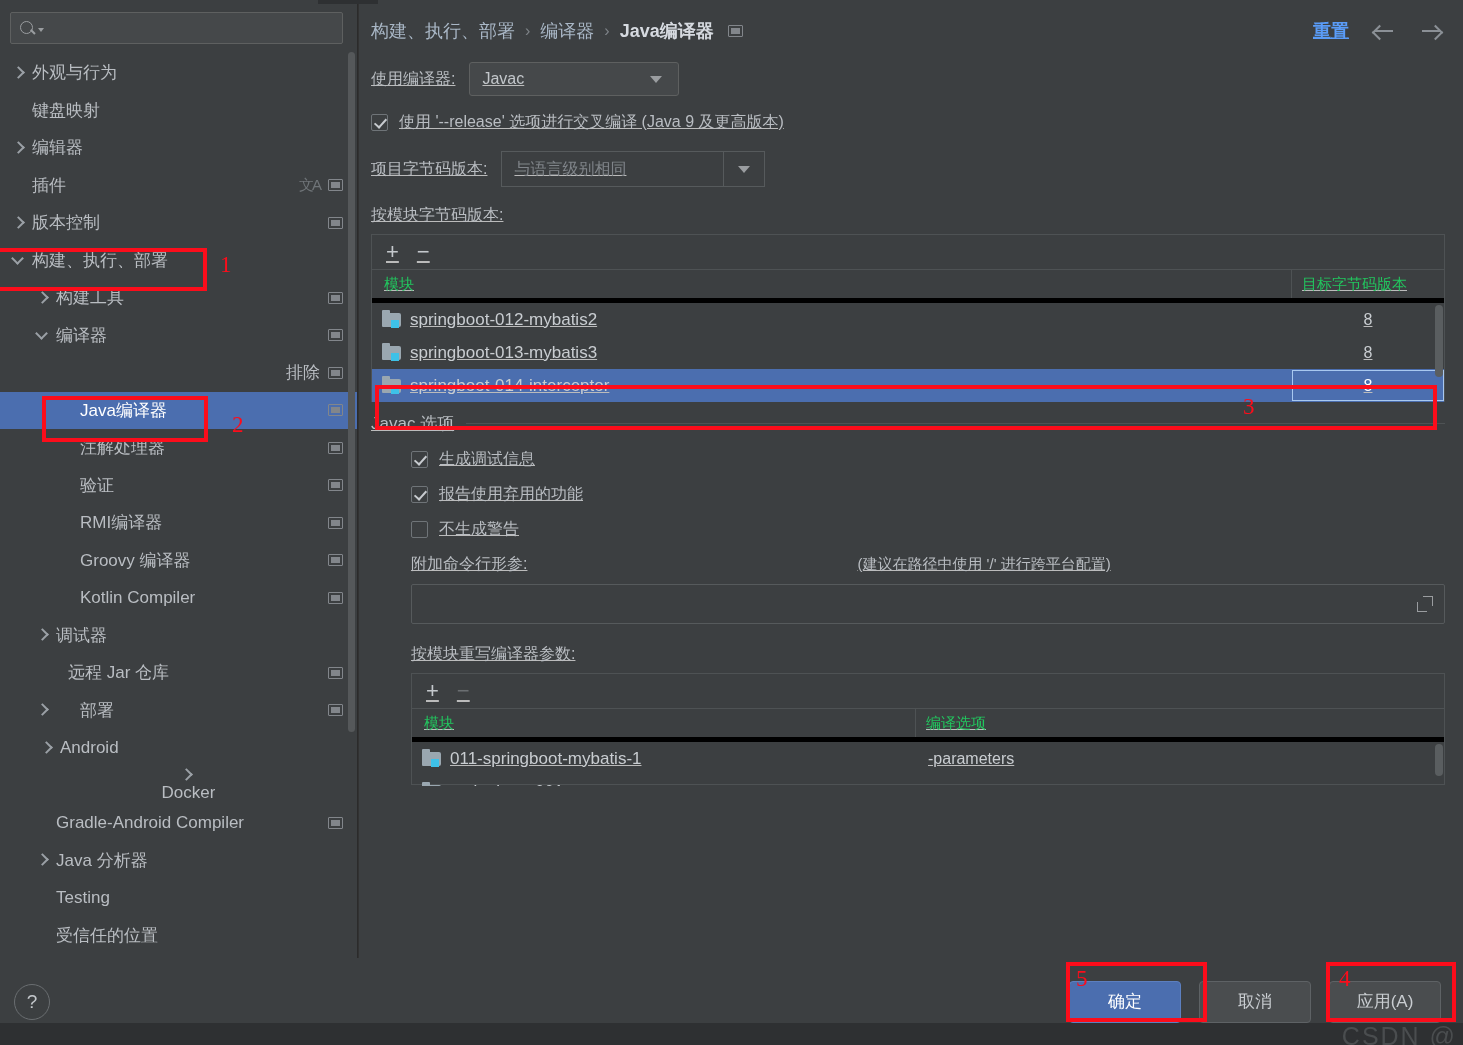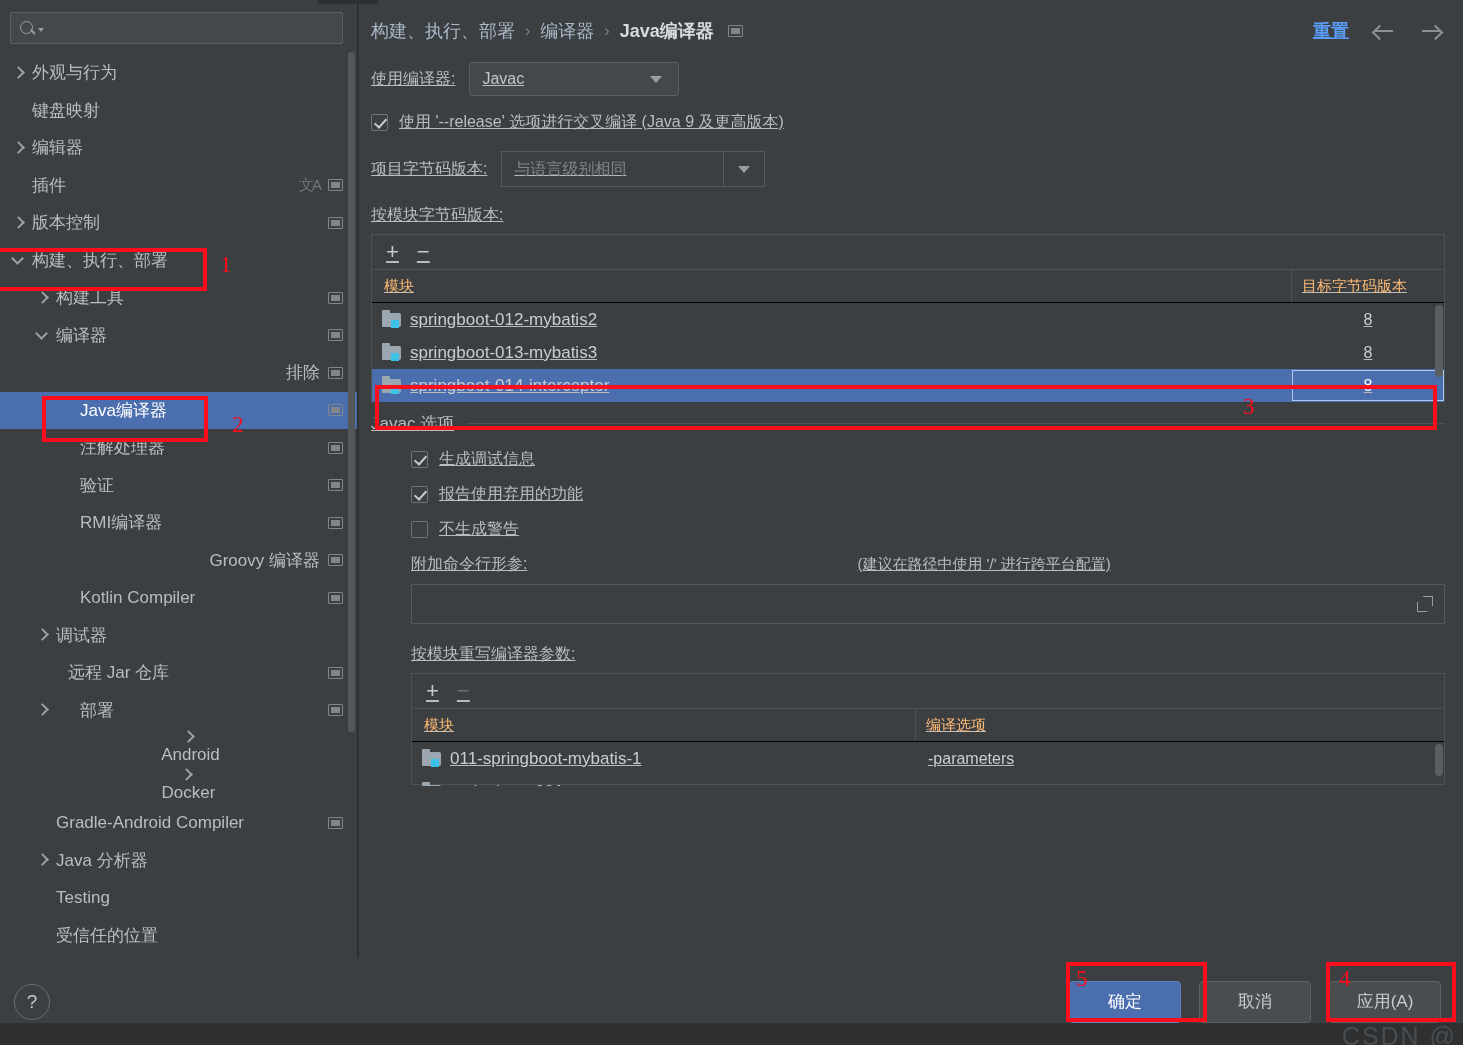--- a/index.html
+++ b/index.html
@@ -161,22 +161,22 @@
   .chk-lbl { font-size:16px; color:#b9bdc2; }
 
   .section-lbl { font-size:16px; color:#b9bdc2; margin:6px 0 8px 0; }
 
   
   .tbl-wrap { border:1px solid #4e5254; background:#3c3f41; position:relative; }
   .tbl-toolbar { height:34px; display:flex; align-items:center; padding-left:14px; gap:18px; }
   .tb-btn { font-size:22px; color:#c4c8cc; line-height:1; cursor:default; }
   .tb-btn.dis { color:#6a6e71; }
   .tbl-head {
-    display:flex; height:34px; border-top:1px solid #4e5254; border-bottom:1px solid #000000;
-    font-size:15px; color:#fdba74;
+    display:flex; height:34px; border-top:1px solid #4e5254; border-bottom:5px solid #000000;
+    font-size:15px; color:#22c55e;
   }
   .tbl-head .c1 { flex:1; display:flex; align-items:center; padding-left:12px; border-right:1px solid #4e5254; }
   .tbl-head .c2 { width:152px; display:flex; align-items:center; padding-left:10px; }
   .tbl-head .c2w { width:500px; display:flex; align-items:center; padding-left:10px; }
   .tbl-body { position:relative; overflow:hidden; }
   .trow { display:flex; height:33px; align-items:center; font-size:17px; color:#c9cdd1; }
   .trow.sel { background:#4b6eaf; }
   .trow .c1 { flex:1; display:flex; align-items:center; padding-left:10px; overflow:hidden; white-space:nowrap; }
   .trow .c2 { width:152px; display:flex; align-items:center; justify-content:center; font-size:16px; }
   .trow .c2w { width:500px; display:flex; align-items:center; padding-left:12px; font-size:16px; }
@@ -323,21 +323,21 @@
           <div class="tree-row" style="padding-left: 58px;">
             <span class="tree-arrow "></span>
             <span class="tree-label">验证</span>
             <span class="badge-mon"></span>
           </div>
           <div class="tree-row" style="padding-left: 58px;">
             <span class="tree-arrow "></span>
             <span class="tree-label">RMI编译器</span>
             <span class="badge-mon"></span>
           </div>
-          <div class="tree-row" style="padding-left: 58px; text-align: right;">
+          <div class="tree-row" style="padding-left: 58px;">
             <span class="tree-arrow "></span>
             <span class="tree-label">Groovy 编译器</span>
             <span class="badge-mon"></span>
           </div>
           <div class="tree-row" style="padding-left: 58px;">
             <span class="tree-arrow "></span>
             <span class="tree-label">Kotlin Compiler</span>
             <span class="badge-mon"></span>
           </div>
           <div class="tree-row" style="padding-left: 34px;">
@@ -347,21 +347,21 @@
           <div class="tree-row" style="padding-left: 46px;">
             <span class="tree-arrow "></span>
             <span class="tree-label">远程 Jar 仓库</span>
             <span class="badge-mon"></span>
           </div>
           <div class="tree-row" style="padding-left: 34px; gap: 24px;">
             <span class="tree-arrow right"></span>
             <span class="tree-label">部署</span>
             <span class="badge-mon"></span>
           </div>
-          <div class="tree-row" style="padding-left: 38px; flex-direction: column;">
+          <div class="tree-row" style="padding-left: 38px;">
             <span class="tree-arrow right"></span>
             <span class="tree-label">Android</span>
           </div>
           <div class="tree-row" style="padding-left: 34px; flex-direction: column;">
             <span class="tree-arrow right"></span>
             <span class="tree-label">Docker</span>
           </div>
           <div class="tree-row" style="padding-left: 34px;">
             <span class="tree-arrow "></span>
             <span class="tree-label">Gradle-Android Compiler</span>

